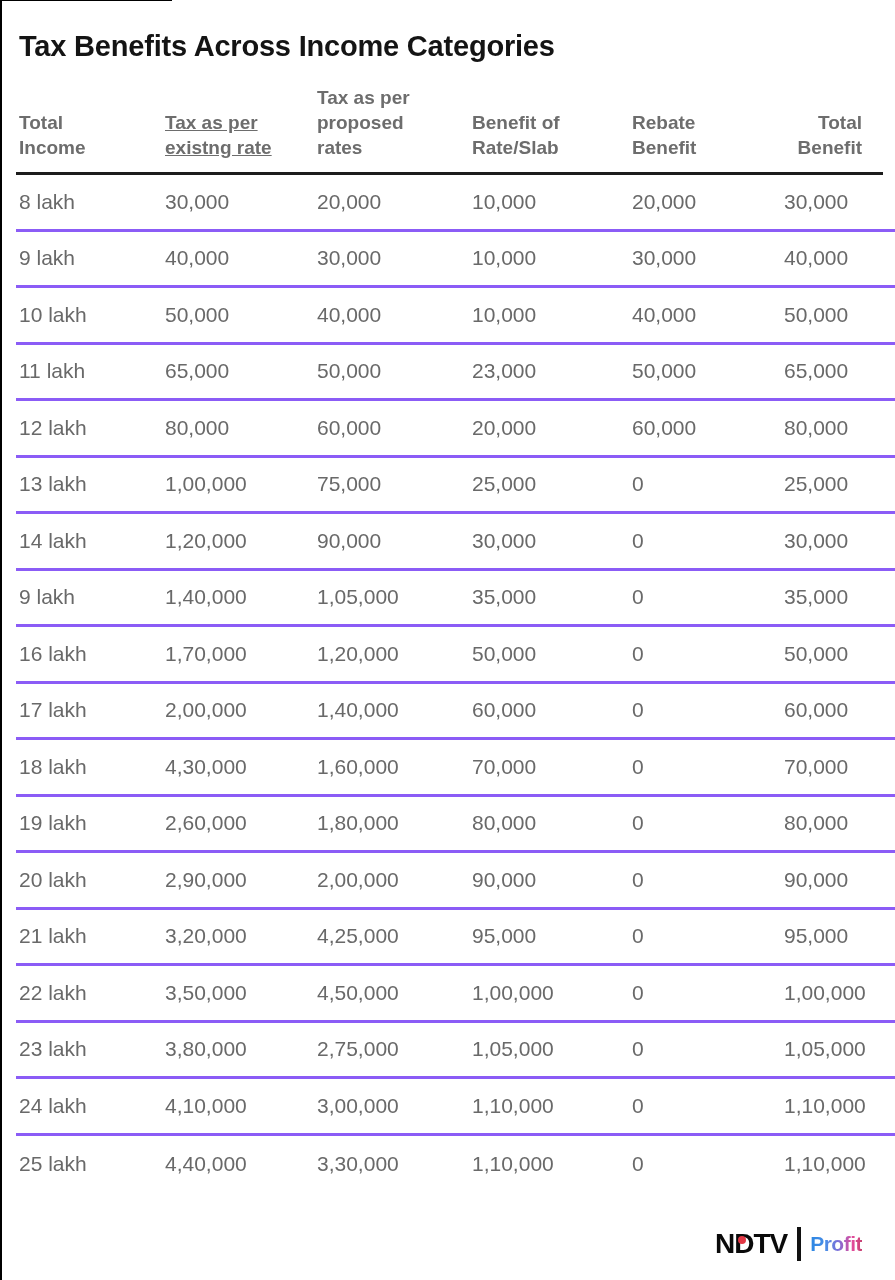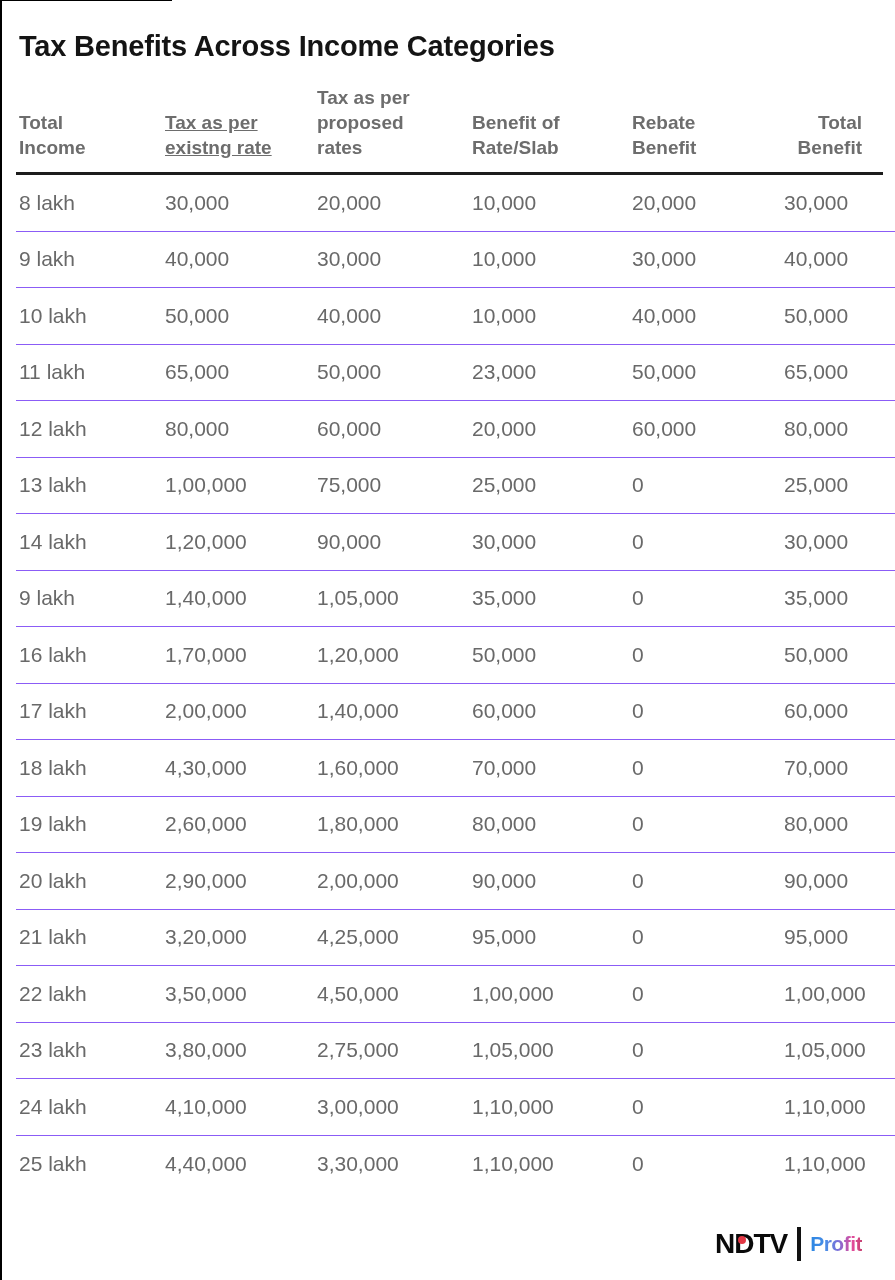--- a/index.html
+++ b/index.html
@@ -51,21 +51,21 @@
   .th:nth-child(3){ max-width:108px; }
   .th:nth-child(4){ max-width:102px; }
   .th:nth-child(5){ max-width:82px;margin-top:37px; }
   .th:nth-child(6){ max-width:78px;text-align:right; }
 
   .row {
     display:grid;
     grid-template-columns:149px 152px 155px 160px 152px 1fr;
     height:56.5px;
     align-items:center;
-    border-bottom:1px solid #8b5cf6;
+    border-bottom:3px solid #8b5cf6;
     font-size:21px;
     color:#696969;
   }
   .row:last-child { border-bottom:none; }
   .cell.income { padding-left:3px; }
 
   .footer-logo {
     position:absolute;
     top:1222px; right:33px;
     display:flex;

